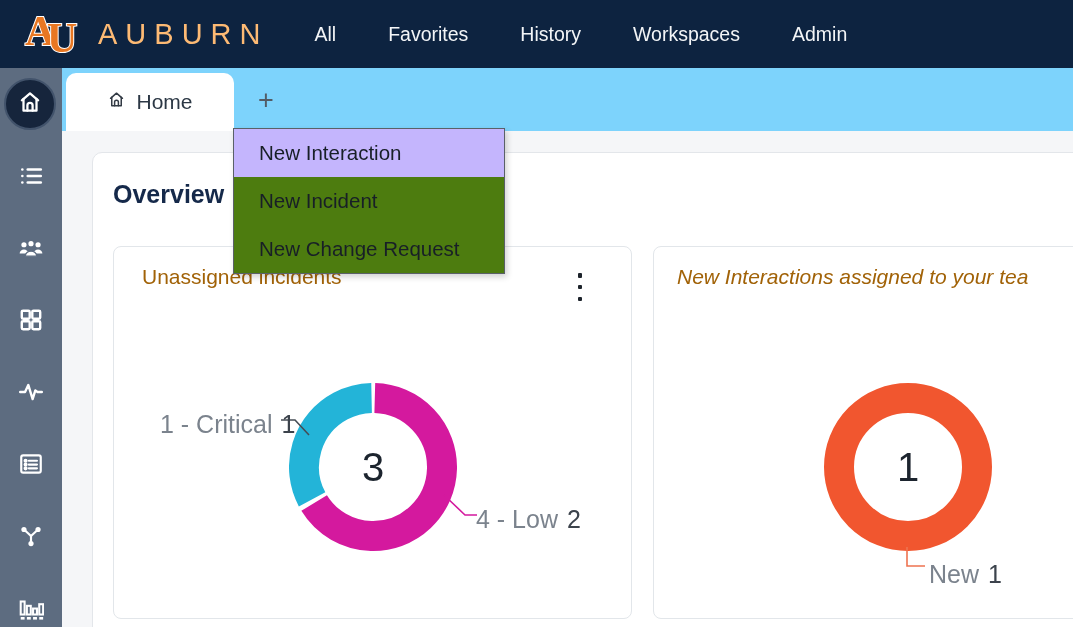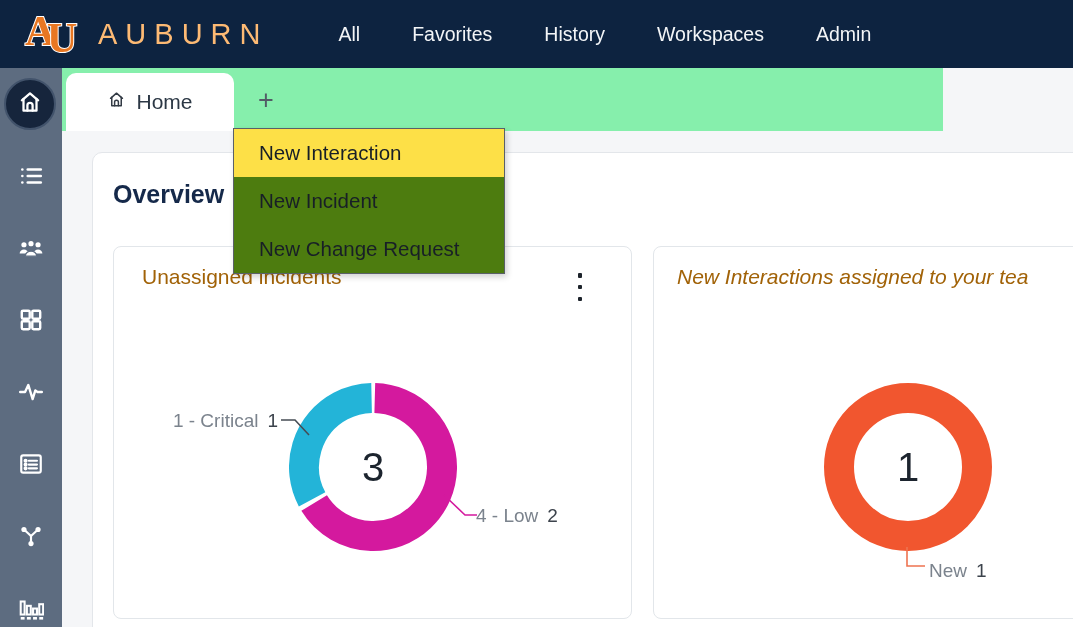--- a/index.html
+++ b/index.html
@@ -5,30 +5,30 @@
   html,body{margin:0;padding:0;}
   body{
     width:1073px;height:627px;position:relative;overflow:hidden;
     font-family:"Liberation Sans", sans-serif;background:#f5f6f8;
   }
   
   .topnav{position:absolute;left:0;top:0;width:1073px;height:68px;background:#0d2340;
     display:flex;align-items:center;z-index:30;}
   .logo{margin-left:24px;flex:0 0 auto;}
   .brand{color:#fdba74;font-size:29px;font-weight:500;letter-spacing:8px;margin-left:12px;}
-  .navlinks{display:flex;align-items:flex-end;margin-left:70px;gap:52px;}
+  .navlinks{display:flex;align-items:flex-end;margin-left:46px;gap:52px;}
   .navlink{color:#f3f5f7;font-size:19.5px;cursor:pointer;white-space:nowrap;}
   
   .sidebar{position:absolute;left:0;top:68px;width:62px;height:559px;background:#5d6c80;z-index:20;}
   .side-ic{position:absolute;left:18px;width:26px;height:26px;}
   .home-active{position:absolute;left:4px;top:10px;width:52px;height:52px;border-radius:50%;
     background:#16253c;border:2px solid #42536b;box-sizing:border-box;
     display:flex;align-items:center;justify-content:center;}
   
-  .tabstrip{position:absolute;left:62px;top:68px;width:881px;height:63px;background:#86efac;z-index:10;}
+  .tabstrip{position:absolute;left:62px;top:68px;width:1011px;height:63px;background:#7dd3fc;z-index:10;}
   .tab-home{position:absolute;left:4px;top:5px;width:168px;height:58px;background:#ffffff;
     border-radius:10px 10px 0 0;display:flex;align-items:center;justify-content:center;gap:10px;
     color:#2c3845;font-size:21px;cursor:pointer;}
   .tab-add{position:absolute;left:186px;top:12px;width:36px;height:40px;display:flex;align-items:center;
     justify-content:center;font-size:27px;color:#525c66;cursor:pointer;font-weight:300;}
   
   .content{position:absolute;left:62px;top:131px;width:1011px;height:496px;background:#f5f6f8;}
   .panel{position:absolute;left:92px;top:152px;width:1000px;height:500px;background:#ffffff;
     border:1px solid #e3e6ea;border-radius:10px;z-index:1;}
   .page-title{position:absolute;left:113px;top:180px;font-size:25px;font-weight:bold;color:#15294a;z-index:2;}
@@ -37,30 +37,30 @@
   .card1{left:113px;width:519px;}
   .card2{left:653px;width:430px;}
   .card-title{position:absolute;left:28px;top:18px;font-size:21px;color:#a16207;white-space:nowrap;}
   .card2 .card-title{left:23px;font-style:italic;}
   .kebab{position:absolute;right:42px;top:24px;width:18px;height:28px;display:flex;flex-direction:column;
     align-items:center;justify-content:space-between;cursor:pointer;padding:2px 0;}
   .kebab span{width:4.5px;height:4.5px;background:#1d232b;border-radius:1px;display:block;}
   .donut-wrap{position:absolute;width:168px;height:168px;}
   .donut-center{position:absolute;width:168px;height:168px;display:flex;align-items:center;
     justify-content:center;font-size:40px;color:#1c242e;}
-  .slice-label{position:absolute;font-size:19px;white-space:nowrap;z-index:3;}
+  .slice-label{position:absolute;font-size:25px;white-space:nowrap;z-index:3;}
   .slice-label .lbl{color:#7b838d;}
   .slice-label .val{color:#3c434c;margin-left:9px;}
   .leader{position:absolute;z-index:3;}
   
   .dropdown{position:absolute;left:233px;top:128px;width:272px;background:#ffffff;
     border:1.5px solid #5a6068;box-shadow:2px 3px 6px rgba(0,0,0,.18);z-index:50;box-sizing:border-box;}
   .dd-item{height:48px;display:flex;align-items:center;padding-left:25px;font-size:20.5px;
     color:#181f27;cursor:pointer;background:#4d7c0f;}
-  .dd-item.hl{background:#fde047;}
+  .dd-item.hl{background:#c4b5fd;}
 </style>
 </head>
 <body>
 
 <div class="topnav">
   <div class="logo">
     <svg width="62" height="50" viewBox="0 0 62 50">
       <text x="1" y="38" font-family="Liberation Serif, serif" font-size="42" font-weight="bold" fill="#e87722" stroke="#ffffff" stroke-width="2" style="paint-order:stroke fill">A</text>
       <text x="23" y="45" font-family="Liberation Serif, serif" font-size="42" font-weight="bold" fill="#e87722" stroke="#ffffff" stroke-width="2" style="paint-order:stroke fill">U</text>
     </svg>

